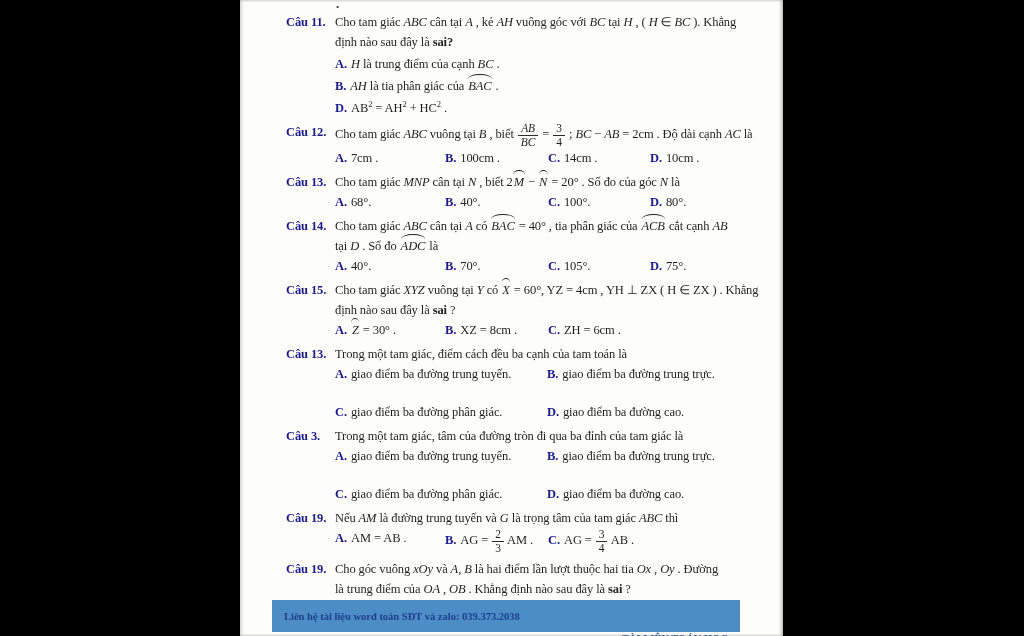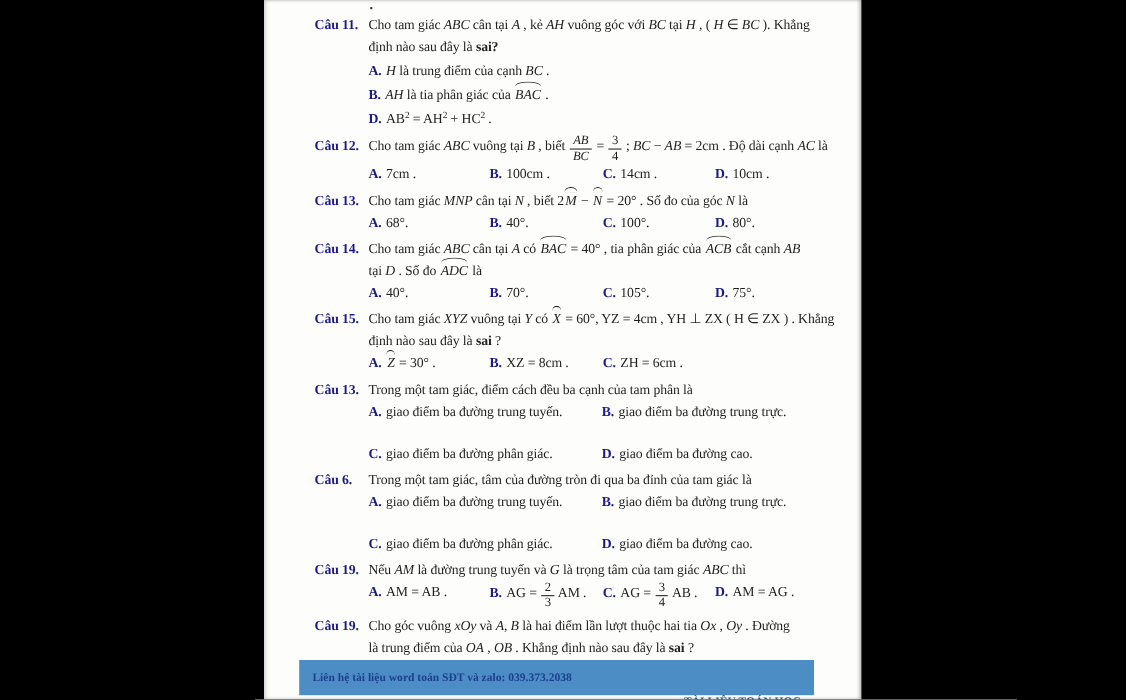--- a/index.html
+++ b/index.html
@@ -108,46 +108,45 @@
         <div class="qline">Cho tam giác <span class="it">XYZ</span> vuông tại <span class="it">Y</span> có <span class="hat">X</span> = 60°, YZ = 4cm , YH ⊥ ZX ( H ∈ ZX ) . Khẳng</div>
         <div class="qline">định nào sau đây là <b>sai</b> ?</div>
         <div class="opts row4">
           <div class="opt"><span class="okey">A.</span><span class="hat">Z</span> = 30° .</div>
           <div class="opt"><span class="okey">B.</span>XZ = 8cm .</div>
           <div class="opt"><span class="okey">C.</span>ZH = 6cm .</div>
         </div>
       </div>
       <div class="question">
         <span class="qnum">Câu 13.</span>
-        <div class="qline">Trong một tam giác, điểm cách đều ba cạnh của tam phân là</div>
+        <div class="qline">Trong một tam giác, điểm cách đều ba cạnh của tam toán là</div>
         <div class="opts grid2">
           <div class="opt"><span class="okey">A.</span>giao điểm ba đường trung tuyến.</div>
           <div class="opt"><span class="okey">B.</span>giao điểm ba đường trung trực.</div>
           <div class="opt"><span class="okey">C.</span>giao điểm ba đường phân giác.</div>
           <div class="opt"><span class="okey">D.</span>giao điểm ba đường cao.</div>
         </div>
       </div>
       <div class="question">
-        <span class="qnum">Câu 6.</span>
+        <span class="qnum">Câu 3.</span>
         <div class="qline">Trong một tam giác, tâm của đường tròn đi qua ba đỉnh của tam giác là</div>
         <div class="opts grid2">
           <div class="opt"><span class="okey">A.</span>giao điểm ba đường trung tuyến.</div>
           <div class="opt"><span class="okey">B.</span>giao điểm ba đường trung trực.</div>
           <div class="opt"><span class="okey">C.</span>giao điểm ba đường phân giác.</div>
           <div class="opt"><span class="okey">D.</span>giao điểm ba đường cao.</div>
         </div>
       </div>
       <div class="question">
         <span class="qnum">Câu 19.</span>
         <div class="qline">Nếu <span class="it">AM</span> là đường trung tuyến và <span class="it">G</span> là trọng tâm của tam giác <span class="it">ABC</span> thì</div>
         <div class="opts row4">
           <div class="opt"><span class="okey">A.</span>AM = AB .</div>
           <div class="opt"><span class="okey">B.</span>AG = <span class="frac"><span class="fr-top">2</span><span class="fr-bot">3</span></span> AM .</div>
           <div class="opt"><span class="okey">C.</span>AG = <span class="frac"><span class="fr-top">3</span><span class="fr-bot">4</span></span> AB .</div>
-          <div class="opt"><span class="okey">D.</span>AM = AG .</div>
         </div>
       </div>
       <div class="question">
         <span class="qnum">Câu 19.</span>
         <div class="qline">Cho góc vuông <span class="it">xOy</span> và <span class="it">A, B</span> là hai điểm lần lượt thuộc hai tia <span class="it">Ox</span> , <span class="it">Oy</span> . Đường</div>
         <div class="qline">là trung điểm của <span class="it">OA</span> , <span class="it">OB</span> . Khẳng định nào sau đây là <b>sai</b> ?</div>
       </div>
     </div>
   <div class="footer-bar">
     <span class="footer-left">Liên hệ tài liệu word toán SĐT và zalo: 039.373.2038</span>

